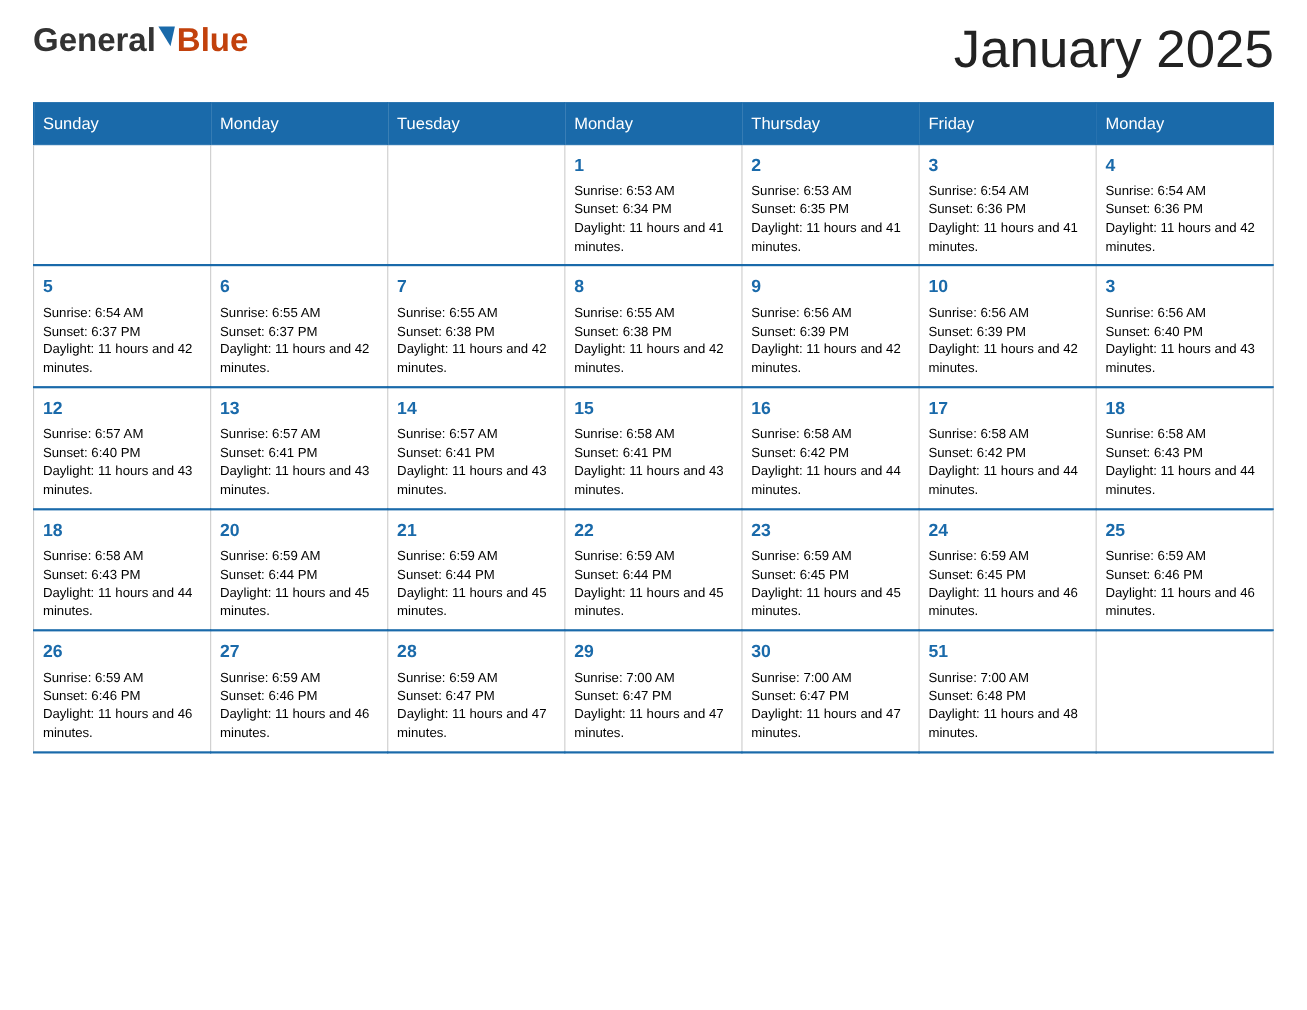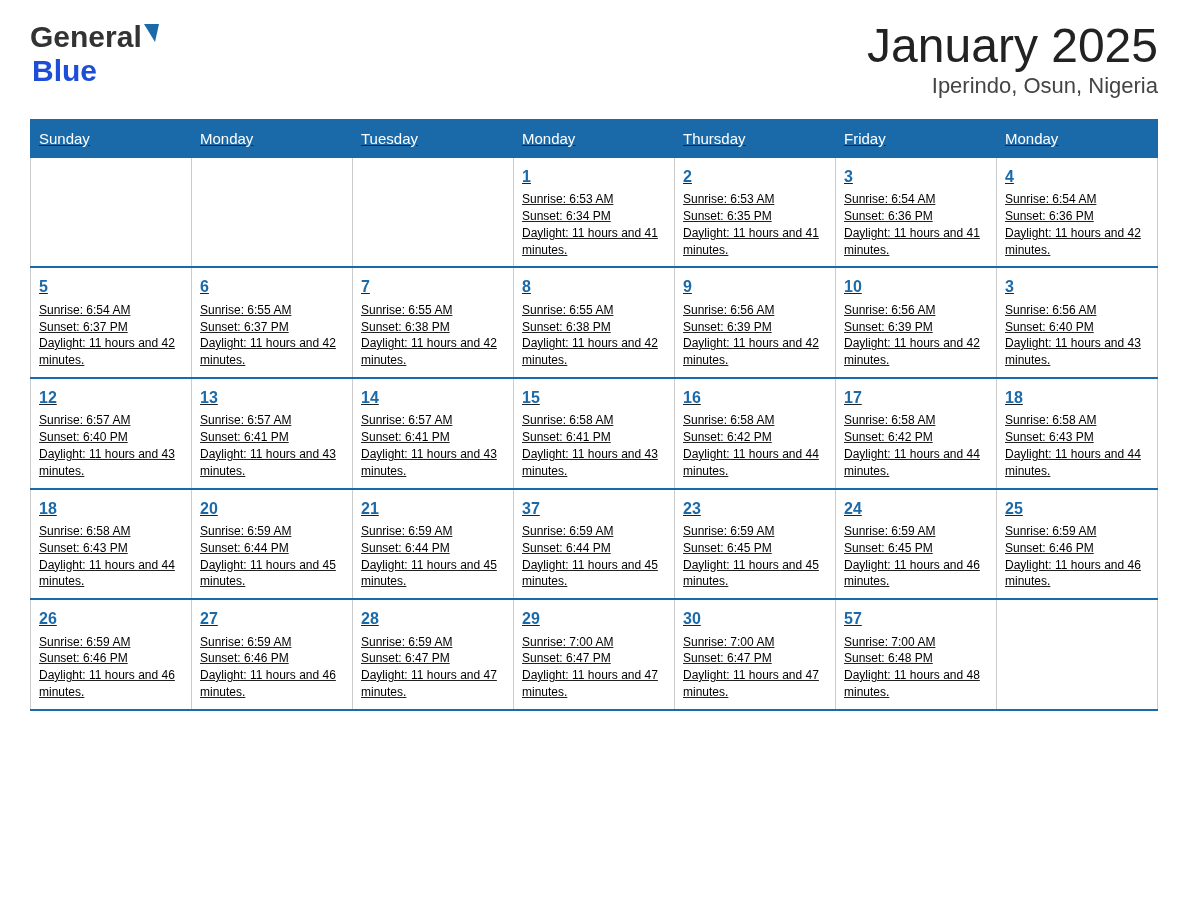--- a/index.html
+++ b/index.html
@@ -10,45 +10,44 @@
       color: #222;
     }
     .header {
       display: flex;
       justify-content: space-between;
       align-items: flex-start;
       margin-bottom: 20px;
     }
     .logo {
       display: flex;
-      flex-direction: column;
+      flex-direction: row;
       align-items: flex-start;
     }
     .logo-line {
       display: flex;
       align-items: center;
     }
     .title-block {
-      text-align: right;
+      text-align: left;
     }
     .title-block h1 {
       font-size: 48px;
       font-weight: normal;
       color: #222;
       line-height: 1.1;
     }
     .title-block h2 {
       font-size: 22px;
       font-weight: normal;
       color: #444;
     }
     table {
       width: 100%;
       border-collapse: collapse;
-      text-decoration: underline;
     }
     thead tr th {
       background-color: #1a6aaa;
       color: #fff;
       padding: 10px 8px;
       font-size: 15px;
       font-weight: normal;
       text-align: left;
       border: 1px solid #1a6aaa;
     }
@@ -83,26 +82,25 @@
 </head>
 <body>
 
 <div class="header">
   <div class="logo">
     <div class="logo-line">
       <span style="font-size:30px;font-weight:bold;color:#333;">General</span>
       <span style="display:inline-block;margin-left:2px;width:0;height:0;border-left:11px solid transparent;border-right:4px solid transparent;border-top:18px solid #1a6aaa;vertical-align:middle;position:relative;top:-4px;"></span>
     </div>
     <div>
-      <span style="font-size:30px;font-weight:bold;color:#1d4ed8;margin-left:2px;">Blue</span>
+      <span style="font-size:30px;font-weight:bold;color:#c2410c;margin-left:2px;">Blue</span>
     </div>
   </div>
   <div class="title-block">
     <h1>January 2025</h1>
-    <h2>Iperindo, Osun, Nigeria</h2>
   </div>
 </div>
 
 <table>
   <thead>
     <tr>
     <th>Sunday</th>
         <th>Monday</th>
         <th>Tuesday</th>
         <th>Monday</th>
@@ -242,21 +240,21 @@
 Sunset: 6:44 PM
 Daylight: 11 hours and 45 minutes.</div>
         </td>
         <td>
           <span class="day-number">21</span>
           <div class="day-info" style="white-space: pre-line;">Sunrise: 6:59 AM
 Sunset: 6:44 PM
 Daylight: 11 hours and 45 minutes.</div>
         </td>
         <td>
-          <span class="day-number">37</span>
+          <span class="day-number">22</span>
           <div class="day-info" style="white-space: pre-line;">Sunrise: 6:59 AM
 Sunset: 6:44 PM
 Daylight: 11 hours and 45 minutes.</div>
         </td>
         <td>
           <span class="day-number">23</span>
           <div class="day-info" style="white-space: pre-line;">Sunrise: 6:59 AM
 Sunset: 6:45 PM
 Daylight: 11 hours and 45 minutes.</div>
         </td>
@@ -298,21 +296,21 @@
 Sunset: 6:47 PM
 Daylight: 11 hours and 47 minutes.</div>
         </td>
         <td>
           <span class="day-number">30</span>
           <div class="day-info" style="white-space: pre-line;">Sunrise: 7:00 AM
 Sunset: 6:47 PM
 Daylight: 11 hours and 47 minutes.</div>
         </td>
         <td>
-          <span class="day-number">57</span>
+          <span class="day-number">51</span>
           <div class="day-info" style="white-space: pre-line;">Sunrise: 7:00 AM
 Sunset: 6:48 PM
 Daylight: 11 hours and 48 minutes.</div>
         </td>
         <td class="empty"></td>
       </tr>
     </tbody>
 </table>
 
 </body></html>

